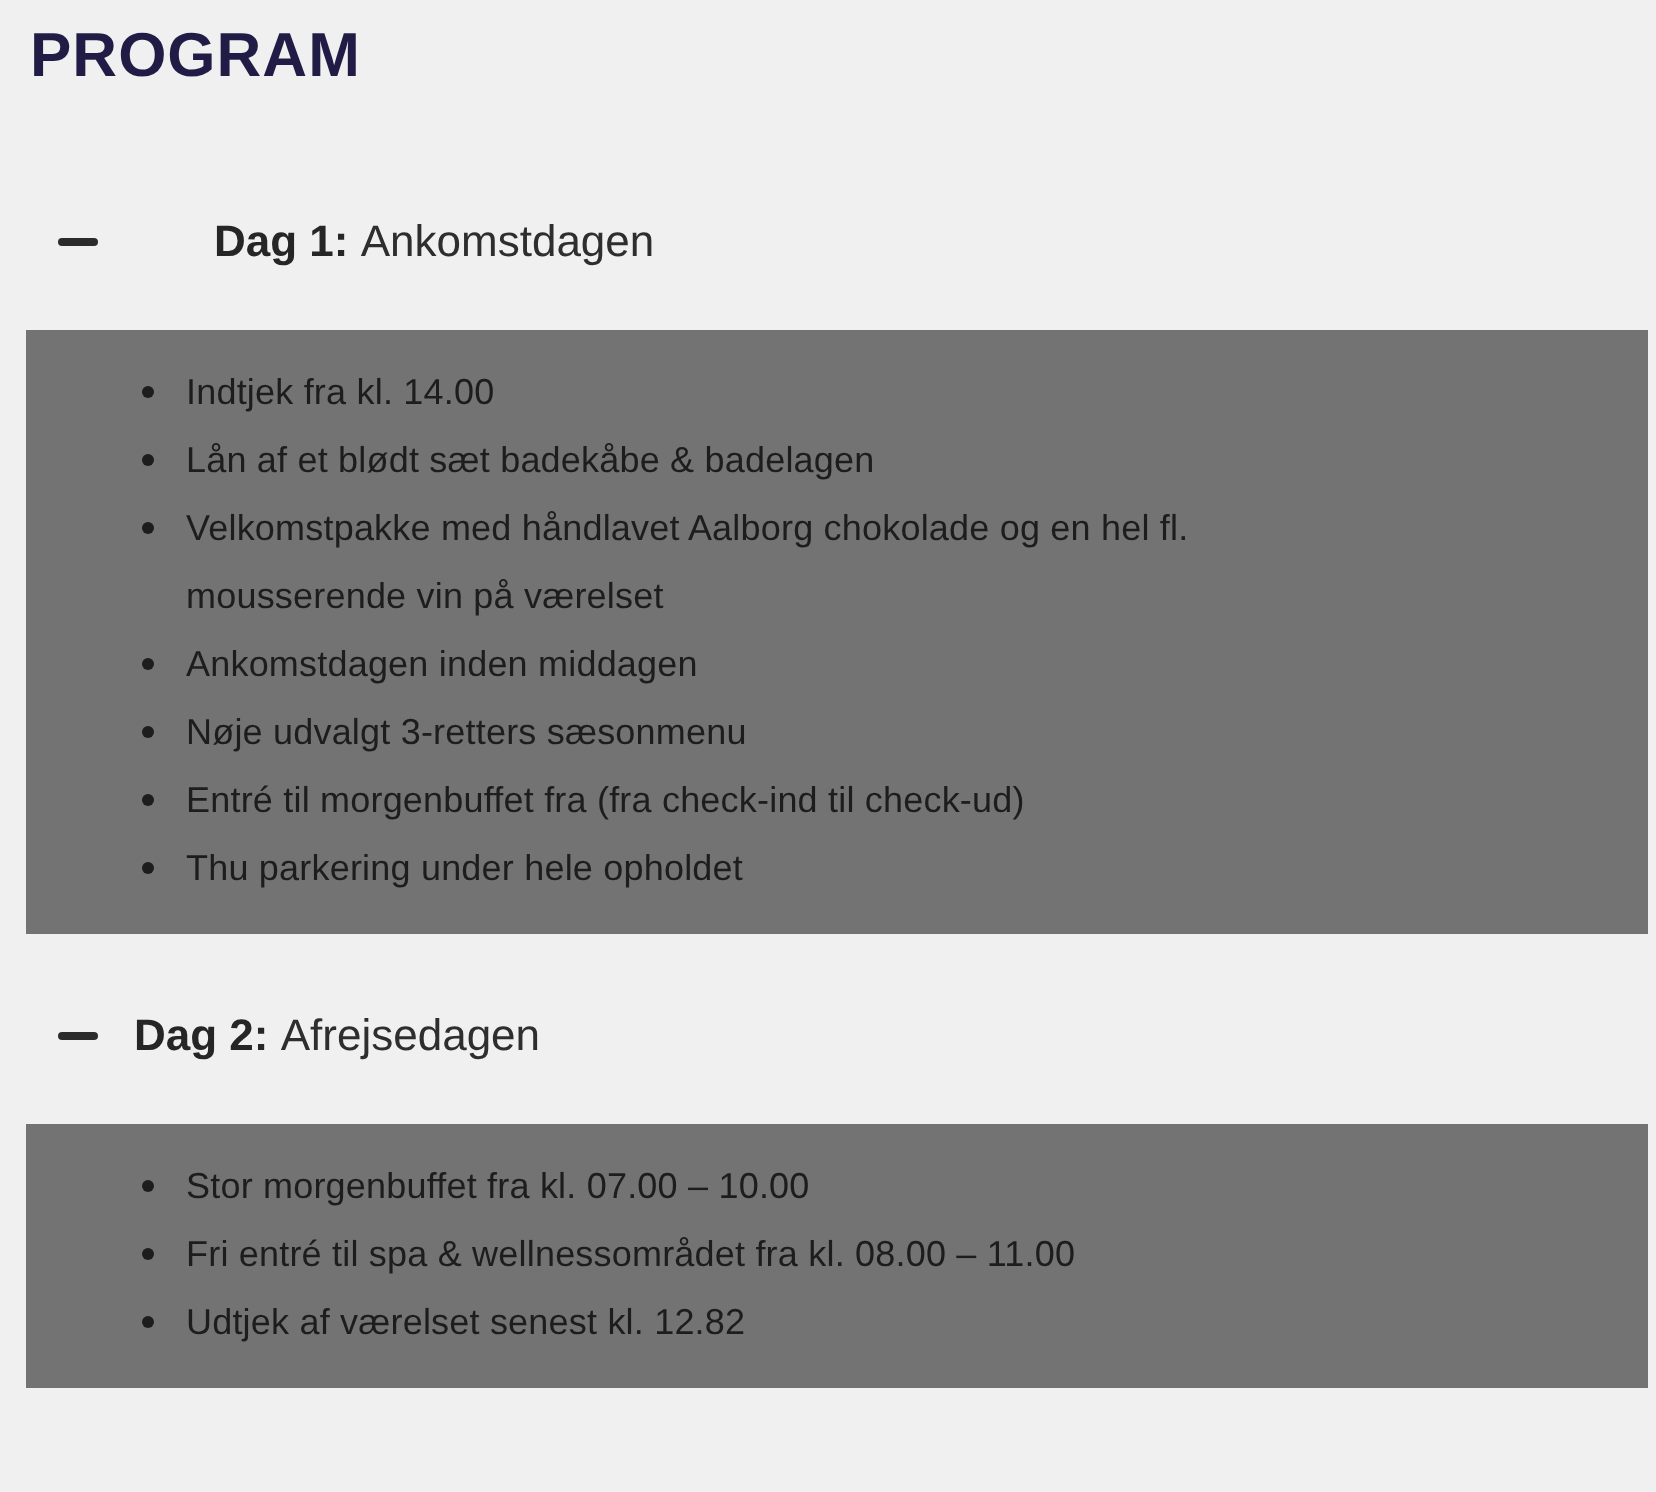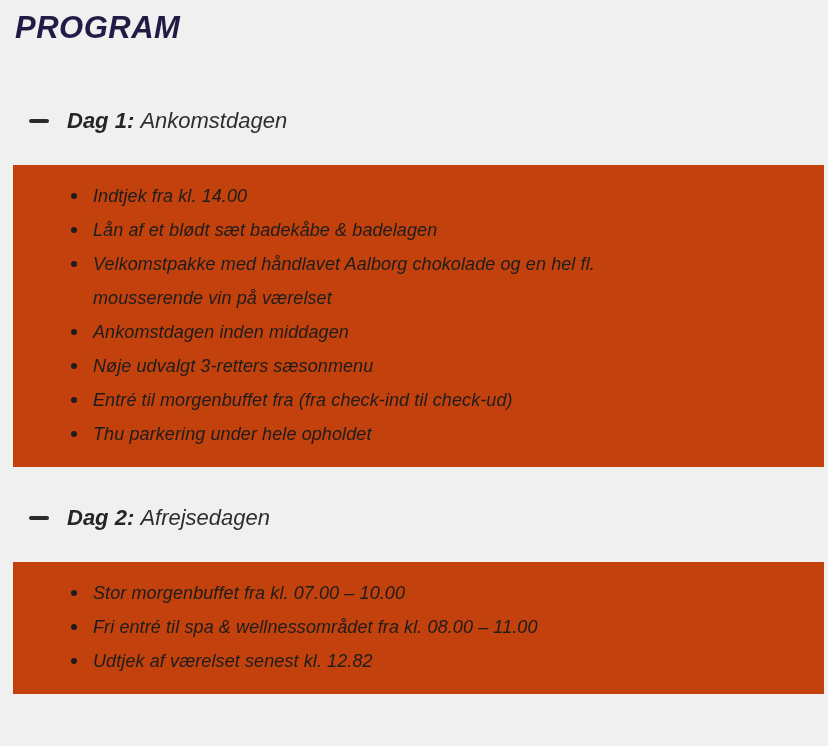--- a/index.html
+++ b/index.html
@@ -8,59 +8,58 @@
     width: 828px;
     height: 746px;
     background: #f0f0f0;
     font-family: "Liberation Sans", sans-serif;
     overflow: hidden;
   }
   .page {
     width: 828px;
     height: 746px;
     position: relative;
-    font-style: italic;
   }
   .program-title {
     margin: 0;
     padding: 10px 0 0 15px;
     font-size: 31px;
     line-height: 36px;
     font-weight: 700;
     letter-spacing: 0.5px;
     color: #211c45;
   }
   .acc-header {
     margin: 0 13px;
     padding-left: 16px;
     height: 28px;
     display: flex;
     align-items: center;
     cursor: pointer;
   }
-  .acc-header-1 { margin-top: 61px; }
+  .acc-header-1 { margin-top: 61px; gap: 40px; }
   .acc-header-2 { margin-top: 37px; }
   .acc-toggle-icon {
     width: 20px;
     height: 4px;
     background: #2b2b2b;
     border-radius: 2px;
     margin-right: 18px;
     flex-shrink: 0;
   }
   .acc-label {
     font-size: 22px;
     line-height: 28px;
     color: #2e2e2e;
     white-space: nowrap;
   }
   .acc-label .bold { font-weight: 700; color: #262626; }
   .acc-panel {
     margin: 30px 4px 0 13px;
-    background: #c2410c;
+    background: #737373;
     padding: 14px 40px 16px 80px;
   }
   .acc-panel-2 { }
   .bullet-list {
     list-style: none;
     margin: 0;
     padding: 0;
     font-size: 18px;
     line-height: 34px;
     color: #1d1d1d;

